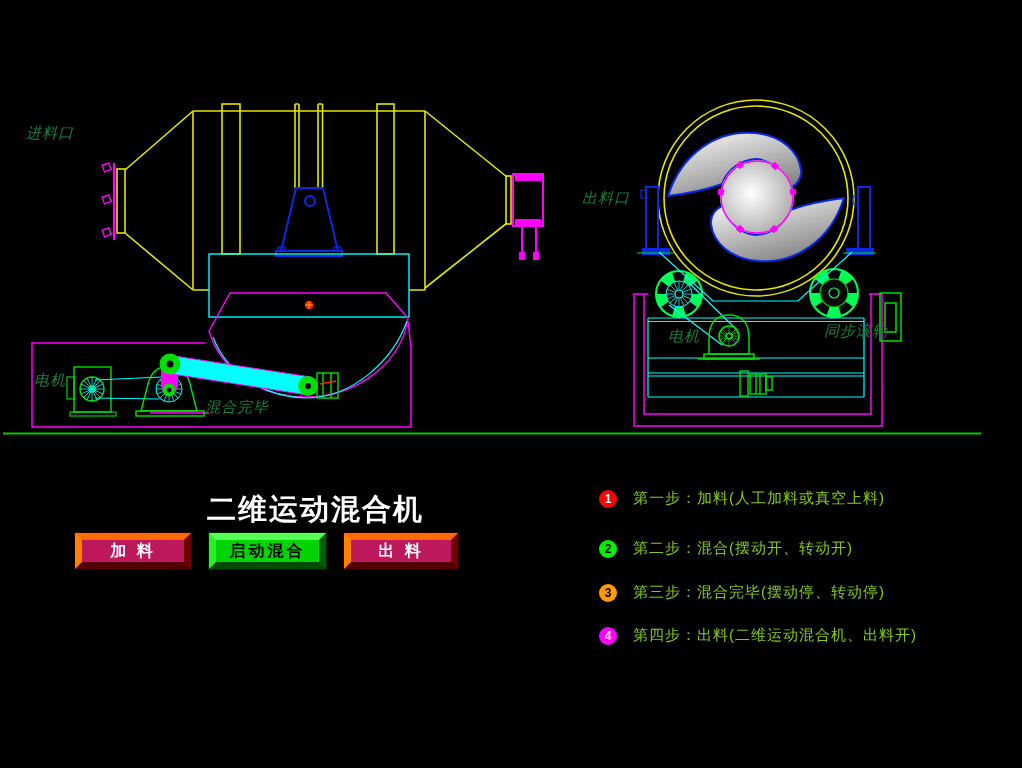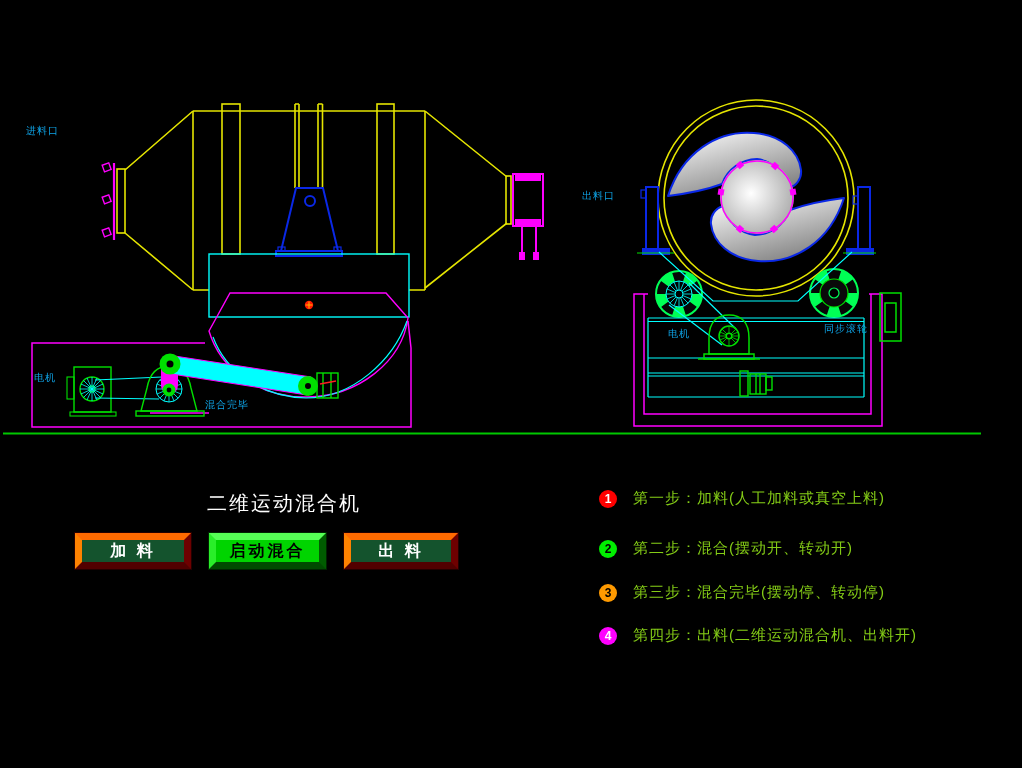--- a/index.html
+++ b/index.html
@@ -1,25 +1,25 @@
 <!DOCTYPE html>
 <html><head>
 <meta charset="utf-8">
 <style>
   html,body{margin:0;padding:0;background:#000;}
   #screen{position:relative;width:1022px;height:768px;background:#000;overflow:hidden;
           font-family:"Liberation Sans","DejaVu Sans",sans-serif;}
   #drawing{position:absolute;left:0;top:0;}
-  .cadlabel{position:absolute;color:#0ea5e9;font-size:10px;white-space:nowrap;letter-spacing:1px;}
+  .cadlabel{position:absolute;color:#15803d;font-size:15px;white-space:nowrap;letter-spacing:1px;font-style:italic;}
   #page-title{position:absolute;left:207px;top:490px;width:200px;color:#fff;
-              font-size:20px;font-weight:normal;letter-spacing:2px;white-space:nowrap;}
+              font-size:29px;font-weight:bold;letter-spacing:2px;white-space:nowrap;}
   .btn{position:absolute;top:533px;height:36px;box-sizing:border-box;border-style:solid;border-width:7px;
        display:flex;align-items:center;justify-content:center;font-size:16px;font-weight:bold;
        letter-spacing:3px;cursor:pointer;padding:0;}
-  .btn-red{background:#14532d;border-color:#ff6a00 #6e0000 #520000 #ff8200;color:#ffffff;
+  .btn-red{background:#be185d;border-color:#ff6a00 #6e0000 #520000 #ff8200;color:#ffffff;
            box-shadow:0 0 0 1px #240000;}
   .btn-green{background:#00d400;border-color:#55ff55 #005c00 #004a00 #2aee2a;color:#000000;
            box-shadow:0 0 0 1px #002400;}
   #btn-feed{left:75px;width:116px;}
   #btn-start{left:209px;width:117px;}
   #btn-discharge{left:344px;width:114px;}
   .step{position:absolute;left:599px;display:flex;align-items:center;}
   .badge{width:18px;height:18px;border-radius:50%;display:flex;align-items:center;justify-content:center;
          font-size:12px;font-weight:bold;flex:0 0 18px;}
   .badge1{background:#ff0000;color:#ffffff;}

